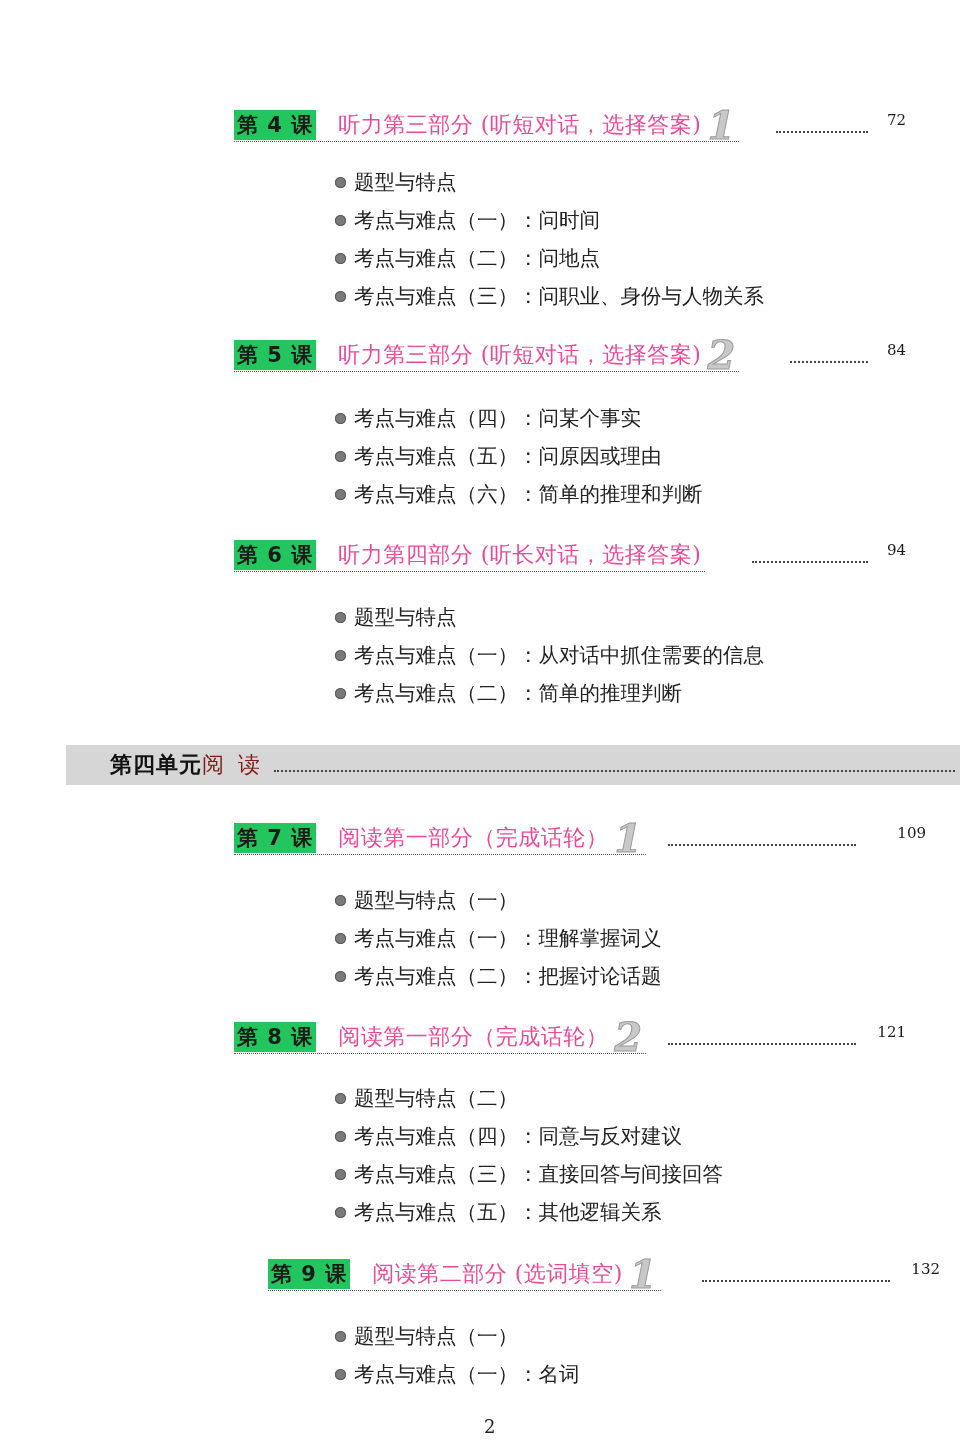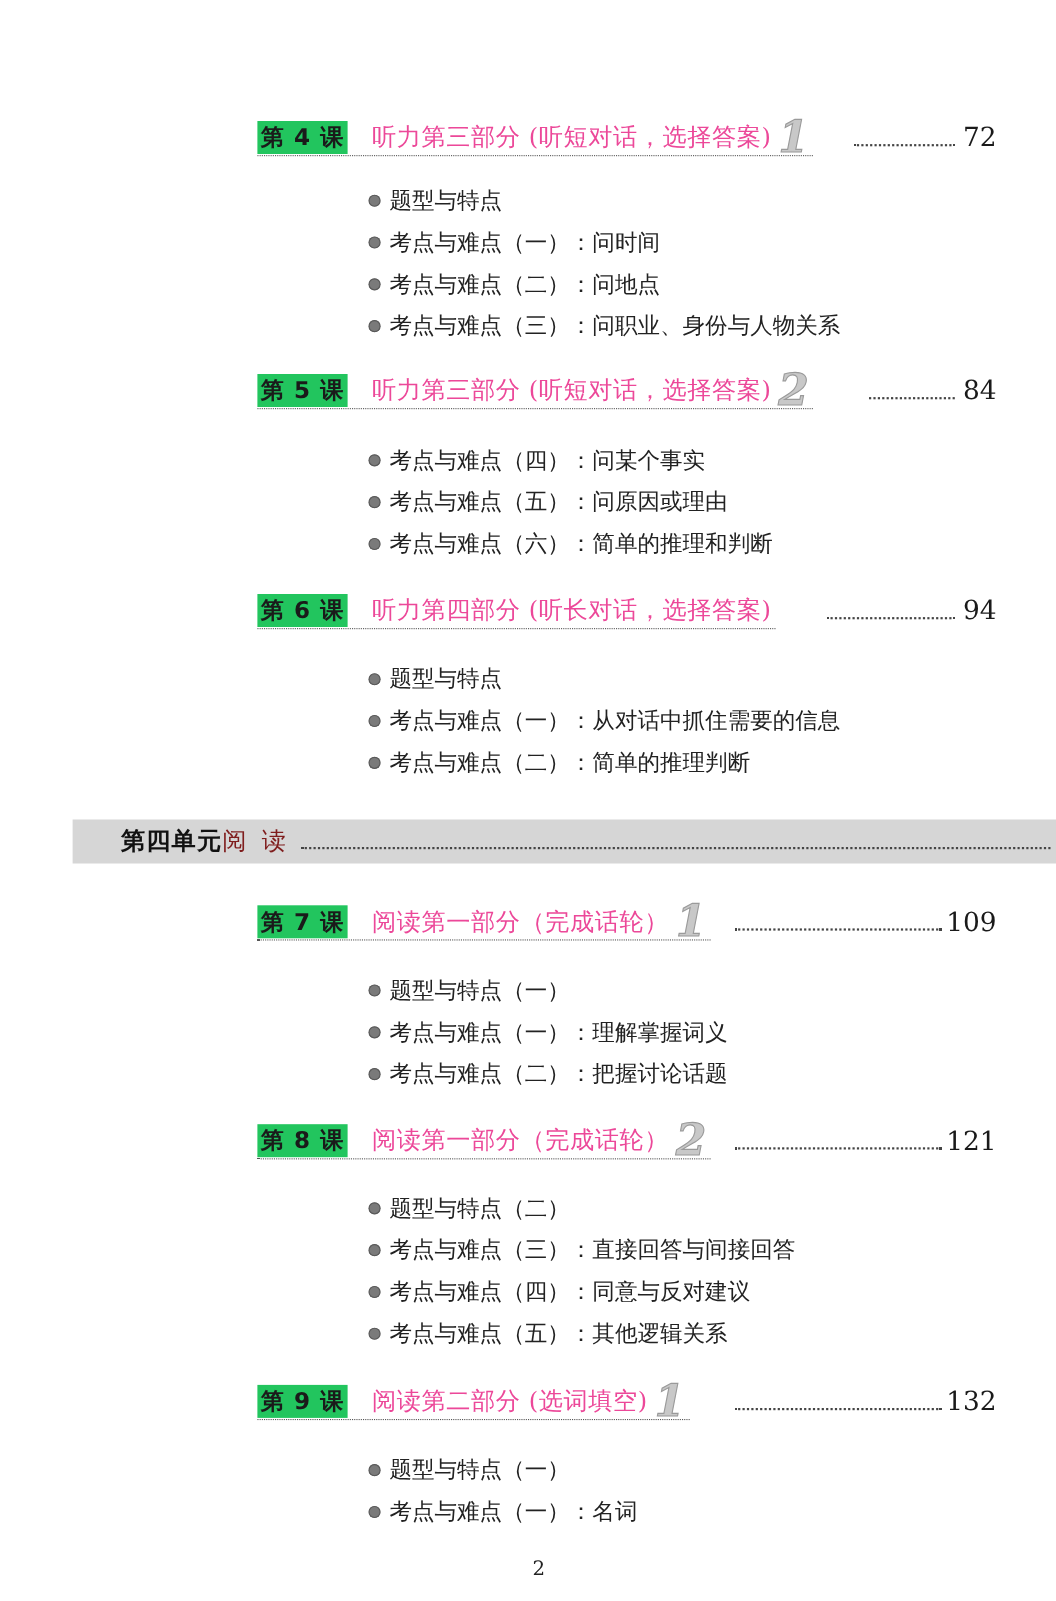--- a/index.html
+++ b/index.html
@@ -8,21 +8,21 @@
   .lesson { position:absolute; left:234px; width:672px; height:34px; }
   .lesson .head { position:absolute; left:0; top:0; height:32px; display:flex; align-items:center;
                   border-bottom:1.5px dotted #555; padding-right:4px; }
   .lesson .label { background:#22c55e; font-family:"DejaVu Sans","Liberation Sans",sans-serif; font-weight:bold;
                    font-size:21px; padding:1px 3px; letter-spacing:1px; color:#1a1a1a; }
   .lesson .title { margin-left:22px; font-size:22px; letter-spacing:0.5px; color:#ec4899; }
   .lesson .part { font-family:"DejaVu Serif",serif; font-style:italic; font-size:40px; color:#c8c8c8;
                   margin-left:6px; line-height:30px; font-weight:bold;
                   -webkit-text-stroke:1px #9a9a9a; }
   .lesson .leader { position:absolute; top:8px; height:14px; border-bottom:2px dotted #444; }
-  .lesson .page { position:absolute; right:0; top:2px; font-size:24px; color:#1a1a1a; }
+  .lesson .page { position:absolute; right:0; top:2px; font-size:15px; color:#1a1a1a; }
   .items { position:absolute; left:335px; margin:0; padding:0; list-style:none; }
   .items li { height:38px; display:flex; align-items:center; font-size:20.5px; color:#222;
               font-family:"DejaVu Sans","Liberation Sans",sans-serif; }
   .items .dot { width:11px; height:11px; border-radius:50%; background:#7a7a7a; margin-right:8px;
                 box-shadow: inset 0 0 0 1px #5a5a5a; }
   .unit { position:absolute; left:66px; top:745px; width:940px; height:40px;
           background:#d6d6d6; display:flex; align-items:center; }
   .unit .utitle { margin-left:44px; font-family:"DejaVu Sans","Liberation Sans",sans-serif; font-weight:bold;
                   font-size:22px; color:#111; letter-spacing:1px; }
   .unit .usub { font-family:"DejaVu Sans","Liberation Sans",sans-serif; font-weight:normal;
@@ -110,21 +110,21 @@
     </li>
 </ul>
 
 <div class="unit">
   <span class="utitle">第四单元</span>
   <span class="usub">阅读</span>
   <span class="uleader"></span>
   <span class="upage">107</span>
 </div>
 
-<div class="lesson" style="top:822px;">
+<div class="lesson" style="top:822px;padding-left:20px;">
   <div class="head">
     <span class="label">第 7 课</span>
     <span class="title">阅读第一部分（完成话轮）</span>
     <span class="part">1</span>
   </div>
   <div class="leader" style="left:434px; width:188px;"></div>
   <span class="page">109</span>
 </div>
 <ul class="items" style="top:881px;">
   <li>
@@ -150,33 +150,33 @@
   <div class="leader" style="left:434px; width:188px;"></div>
   <span class="page">121</span>
 </div>
 <ul class="items" style="top:1079px;">
   <li>
       <span class="dot"></span>
       <span>题型与特点（二）</span>
     </li>
   <li>
       <span class="dot"></span>
-      <span>考点与难点（三）：直接回答与间接回答</span>
+      <span>考点与难点（四）：同意与反对建议</span>
     </li>
   <li>
       <span class="dot"></span>
-      <span>考点与难点（四）：同意与反对建议</span>
+      <span>考点与难点（三）：直接回答与间接回答</span>
     </li>
   <li>
       <span class="dot"></span>
       <span>考点与难点（五）：其他逻辑关系</span>
     </li>
 </ul>
 
-<div class="lesson" style="top:1258px;">
+<div class="lesson" style="top:1258px;margin-left:34px;">
   <div class="head">
     <span class="label">第 9 课</span>
     <span class="title">阅读第二部分 (选词填空)</span>
     <span class="part">1</span>
   </div>
   <div class="leader" style="left:434px; width:188px;"></div>
   <span class="page">132</span>
 </div>
 <ul class="items" style="top:1317px;">
   <li>

